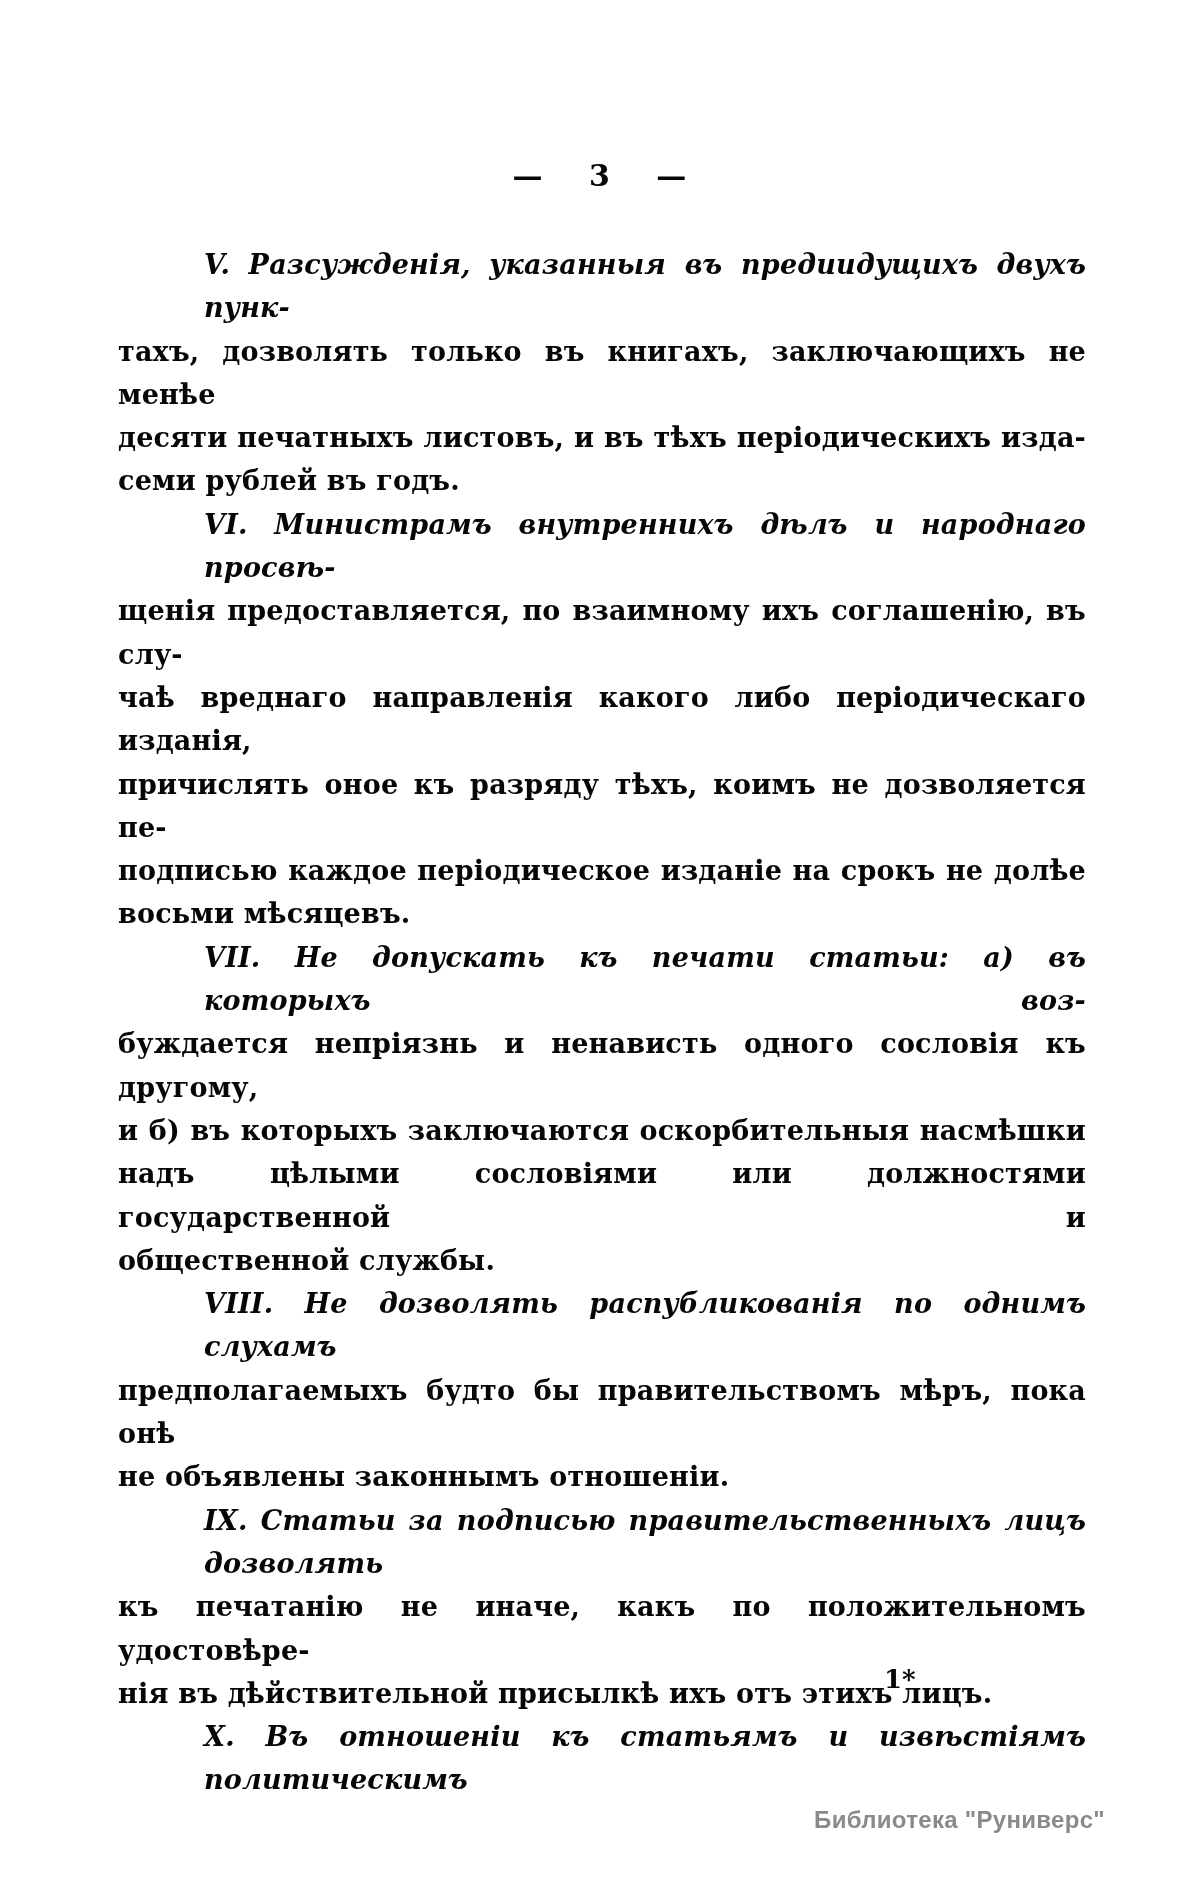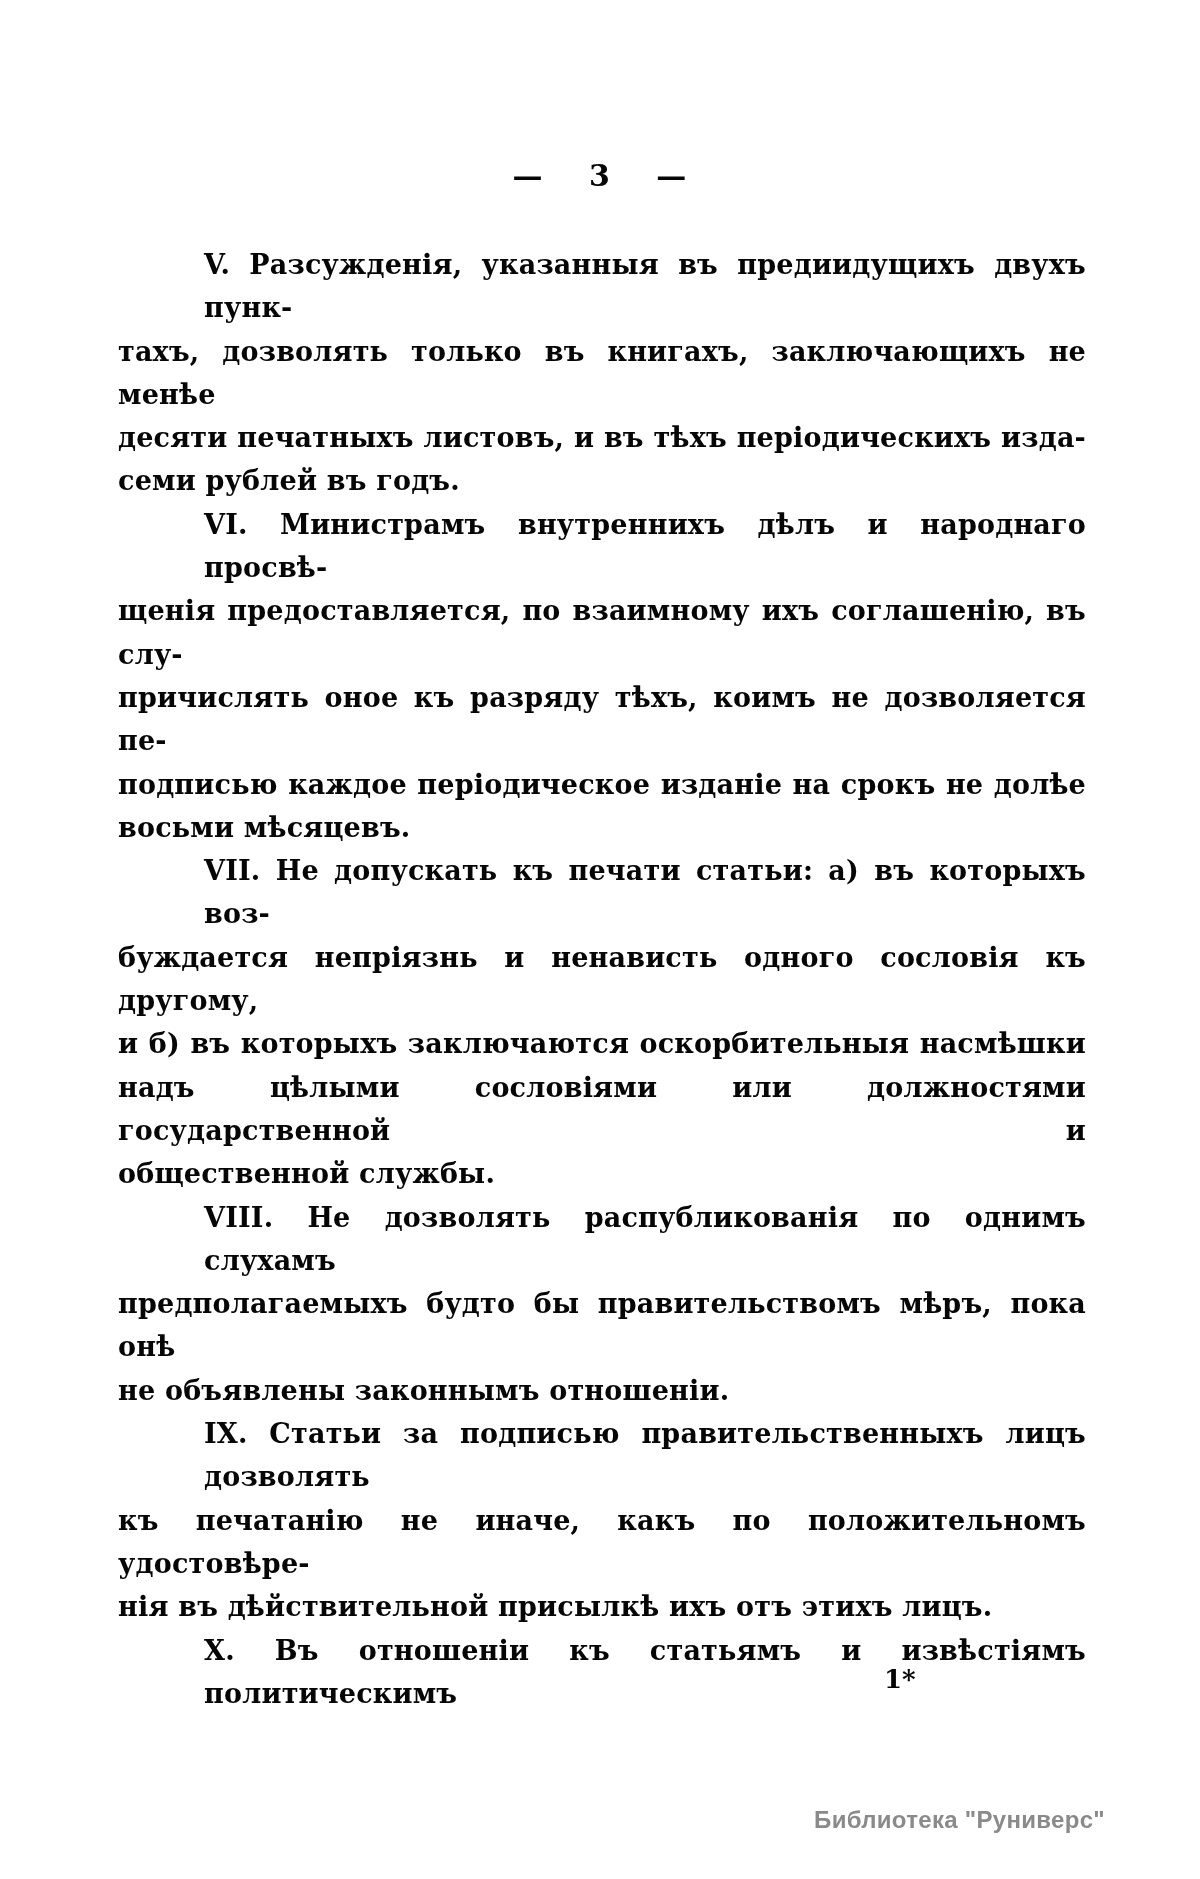--- a/index.html
+++ b/index.html
@@ -30,21 +30,21 @@
     width: 968px;
     font-size: 27px;
     font-weight: bold;
     line-height: 43.3px;
     letter-spacing: 0.2px;
   }
   .line {
     text-align: justify;
     text-align-last: justify;
   }
-  .line.first { padding-left: 86px; }
+  .line.first { padding-left: 86px; font-style: italic; }
   .line.endl { text-align-last: left; }
   .sig {
     position: absolute;
     top: 1664px;
     left: 884px;
     font-size: 26px;
     font-weight: bold;
     font-family: "DejaVu Serif", "Liberation Serif", serif;
     color: #060606;
   }
@@ -66,20 +66,21 @@
   <div class="pageno">— 3 —</div>
 
   <div class="textblock">
     <div class="line first">V. Разсужденія, указанныя въ предиидущихъ двухъ пунк-</div>
     <div class="line">тахъ, дозволять только въ книгахъ, заключающихъ не менѣе</div>
     <div class="line">десяти печатныхъ листовъ, и въ тѣхъ періодическихъ изда-</div>
     <div class="line endl">семи рублей въ годъ.</div>
 
     <div class="line first">VI. Министрамъ внутреннихъ дѣлъ и народнаго просвѣ-</div>
     <div class="line">щенія предоставляется, по взаимному ихъ соглашенію, въ слу-</div>
+    <div class="line">чаѣ вреднаго направленія какого либо періодическаго изданія,</div>
     <div class="line">причислять оное къ разряду тѣхъ, коимъ не дозволяется пе-</div>
     <div class="line">подписью каждое періодическое изданіе на срокъ не долѣе</div>
     <div class="line endl">восьми мѣсяцевъ.</div>
 
     <div class="line first">VII. Не допускать къ печати статьи: а) въ которыхъ воз-</div>
     <div class="line">буждается непріязнь и ненависть одного сословія къ другому,</div>
     <div class="line">и б) въ которыхъ заключаются оскорбительныя насмѣшки</div>
     <div class="line">надъ цѣлыми сословіями или должностями государственной и</div>
     <div class="line endl">общественной службы.</div>
 

